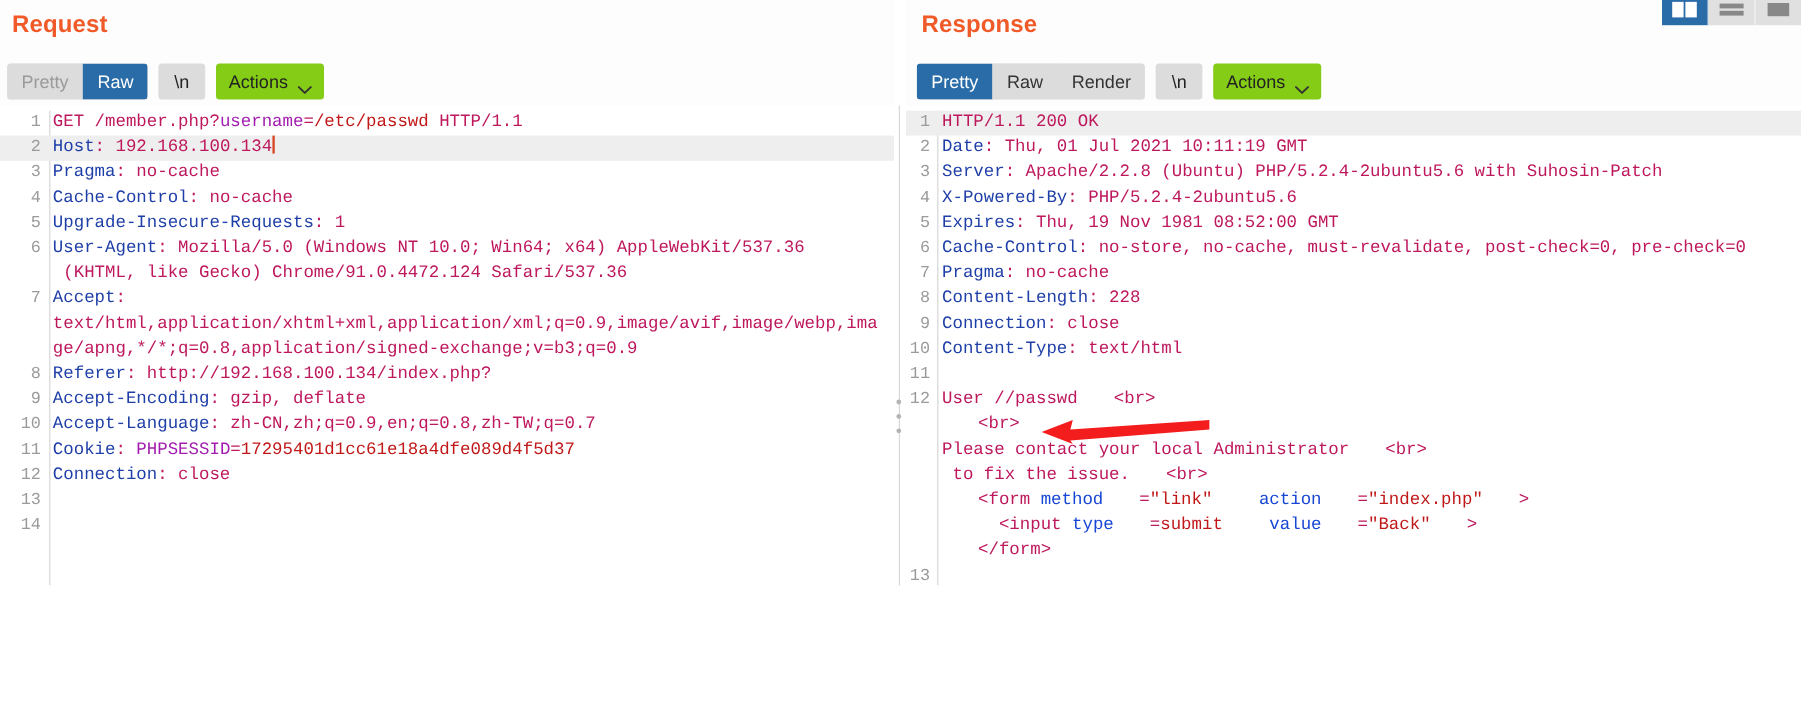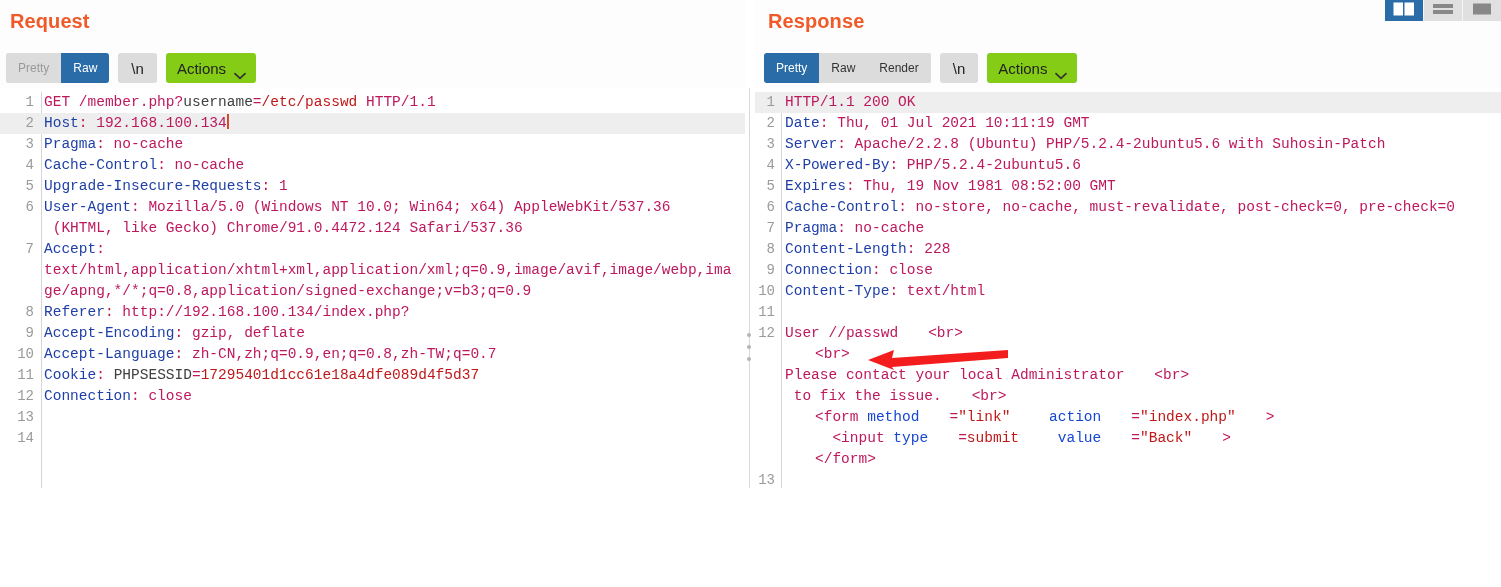--- a/index.html
+++ b/index.html
@@ -66,21 +66,21 @@
   .seg-group {
     display: flex;
     background: #dcdcdc;
     border-radius: 3px;
     overflow: hidden;
   }
   .seg {
     display: flex;
     align-items: center;
     padding: 0 12px;
-    font-size: 12px;
+    font-size: 15px;
     color: #333;
     background: #dcdcdc;
     cursor: pointer;
     white-space: nowrap;
     font-family: "Liberation Sans", sans-serif;
   }
   .seg.dim { color: #9a9a9a; }
   .seg.active {
     background: #2a6ca8;
     color: #ffffff;
@@ -191,21 +191,21 @@
     color: #1a1a1a;
     white-space: pre;
     position: relative;
     z-index: 2;
   }
   .pane-request  .txt { padding-left: 10px; }
   .pane-response .txt { padding-left: 10px; }
 
   
   .k-hdr  { color: #1f3fa8; }        
-  .k-key  { color: #404040; }        
+  .k-key  { color: #a21caf; }        
   .k-val  { color: #c01818; }        
   .k-tag  { color: #be185d; margin-left: 30px; }        
   .k-attr { color: #1646d4; }
   .k-astr { color: #c01818; }
   .k-txt  { color: #be185d; }
 
   .caret {
     display: inline-block;
     width: 2px;
     height: 15px;

